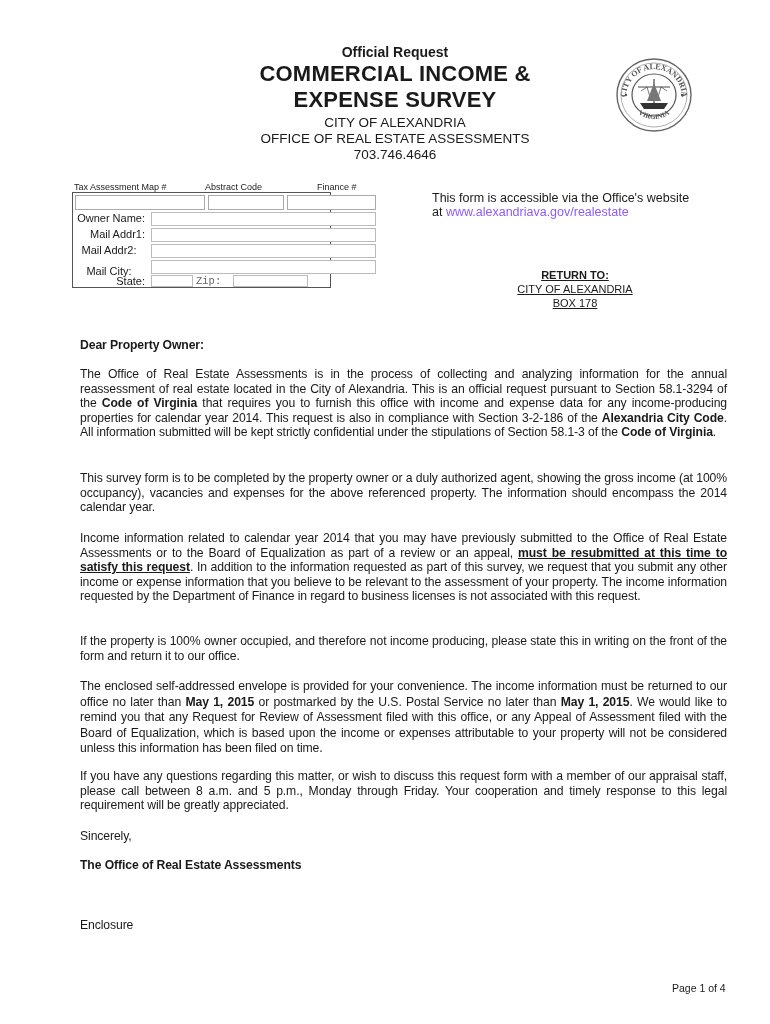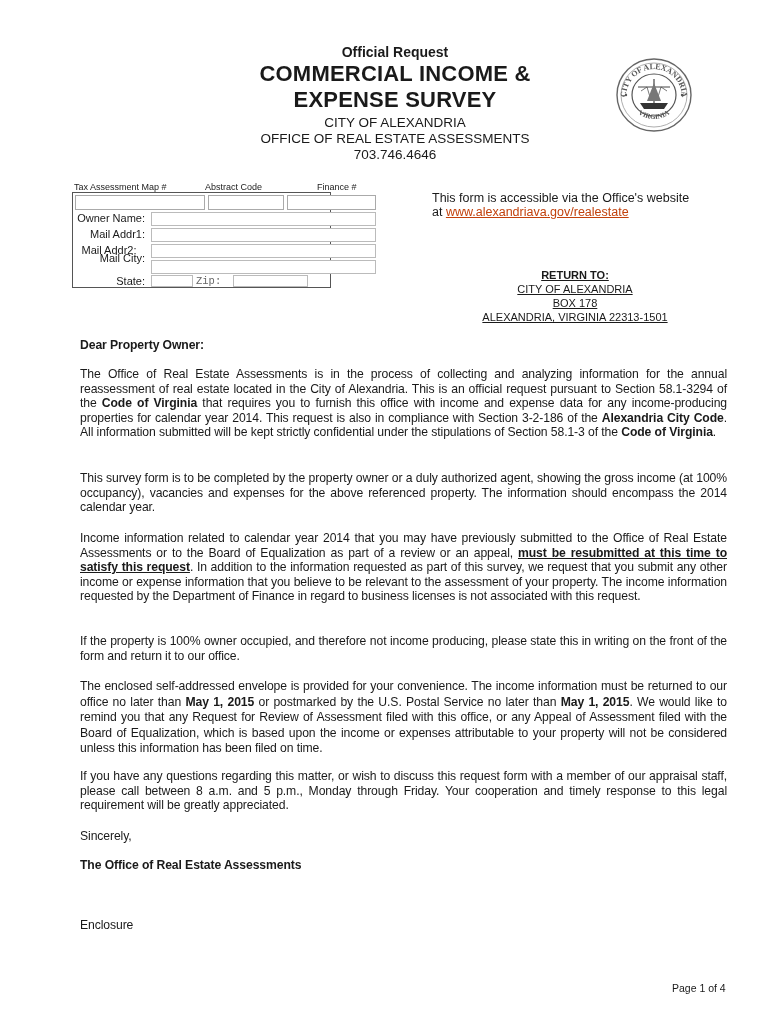--- a/index.html
+++ b/index.html
@@ -14,21 +14,21 @@
   .seal { position: absolute; left: 614px; top: 57px; width: 80px; height: 76px; }
 
   .form-labels { position: absolute; top: 182px; font-size: 9px; color: #222; }
   .form-box { position: absolute; left: 72px; top: 192px; width: 259px; height: 96px; border: 1px solid #555; }
   .cell { position: absolute; border: 1px solid #bbb; background: #fff; }
   .cell.top { border-style: solid; border-color: #aaa; }
   .flabel { position: absolute; font-size: 11px; text-align: right; width: 72px; }
   .zip-label { position: absolute; font-family: "Liberation Mono", monospace; font-size: 10.5px; color: #666; }
 
   .right-info { position: absolute; left: 432px; top: 191px; width: 290px; font-size: 12.5px; line-height: 14px; }
-  .right-info a { color: #c2410c; text-decoration: underline; }
+  .right-info a { color: #8b5cf6; }
   .right-info .bold { font-weight: bold; }
 
   .return { position: absolute; left: 425px; top: 268px; width: 300px; text-align: center; font-size: 11px; line-height: 14px; text-decoration: underline; }
   .return .bold { font-weight: bold; }
 
   .letter { position: absolute; left: 72px; width: 647px; font-family: "Liberation Sans", sans-serif; font-size: 12.2px; line-height: 14.6px; text-align: justify; letter-spacing: -0.1px; margin-left: 8px; }
   .letter b { font-weight: bold; }
   .letter u { text-decoration: underline; }
 
   .page-num { position: absolute; left: 672px; top: 982px; font-size: 10.5px; }
@@ -77,39 +77,38 @@
 
   <div class="flabel" style="left:0; top:19px;">Owner Name:</div>
   <div class="cell" style="left:78px; top:19px; width:225px; height:14px;"></div>
 
   <div class="flabel" style="left:0; top:35px;">Mail Addr1:</div>
   <div class="cell" style="left:78px; top:35px; width:225px; height:14px;"></div>
 
   <div class="flabel" style="left:0; top:51px;text-align:center;">Mail Addr2:</div>
   <div class="cell" style="left:78px; top:51px; width:225px; height:14px;"></div>
 
-  <div class="flabel" style="left:0; top:59px;">Mail City:</div>
+  <div class="flabel" style="left:0; top:72px;text-align:center;">Mail City:</div>
   <div class="cell" style="left:78px; top:67px; width:225px; height:14px;"></div>
 
   <div class="flabel" style="left:0; top:82px;">State:</div>
   <div class="cell" style="left:78px; top:82px; width:42px; height:12px;"></div>
   <div class="zip-label" style="left:123px; top:82px;">Zip:</div>
   <div class="cell" style="left:160px; top:82px; width:75px; height:12px;"></div>
 </div>
 
 <div class="right-info">
   <div>This form is accessible via the Office's website</div>
   <div><span>at </span><a>www.alexandriava.gov/realestate</a></div>
 </div>
 
 <div class="return">
   <div class="bold">RETURN TO:</div>
   <div>CITY OF ALEXANDRIA</div>
   <div>BOX 178</div>
-  <div>ALEXANDRIA, VIRGINIA 22313-1501</div>
 </div>
 
 <div class="letter" style="top:338px;"><b>Dear Property Owner:</b></div>
 
 <div class="letter" style="top:367px;">
   <span>The Office of Real Estate Assessments is in the process of collecting and analyzing information for the annual reassessment of real estate located in the City of Alexandria. This is an official request pursuant to Section 58.1-3294 of the </span><b>Code of Virginia</b><span> that requires you to furnish this office with income and expense data for any income-producing properties for calendar year 2014.  This request is also in compliance with Section 3-2-186 of the </span><b>Alexandria City Code</b><span>.  All information submitted will be kept strictly confidential under the stipulations of Section 58.1-3 of the </span><b>Code of Virginia</b><span>.</span>
 </div>
 
 <div class="letter" style="top:471px;">This survey form is to be completed by the property owner or a duly authorized agent, showing the gross income (at 100% occupancy), vacancies and expenses for the above referenced property.  The information should encompass the 2014 calendar year.</div>
 

